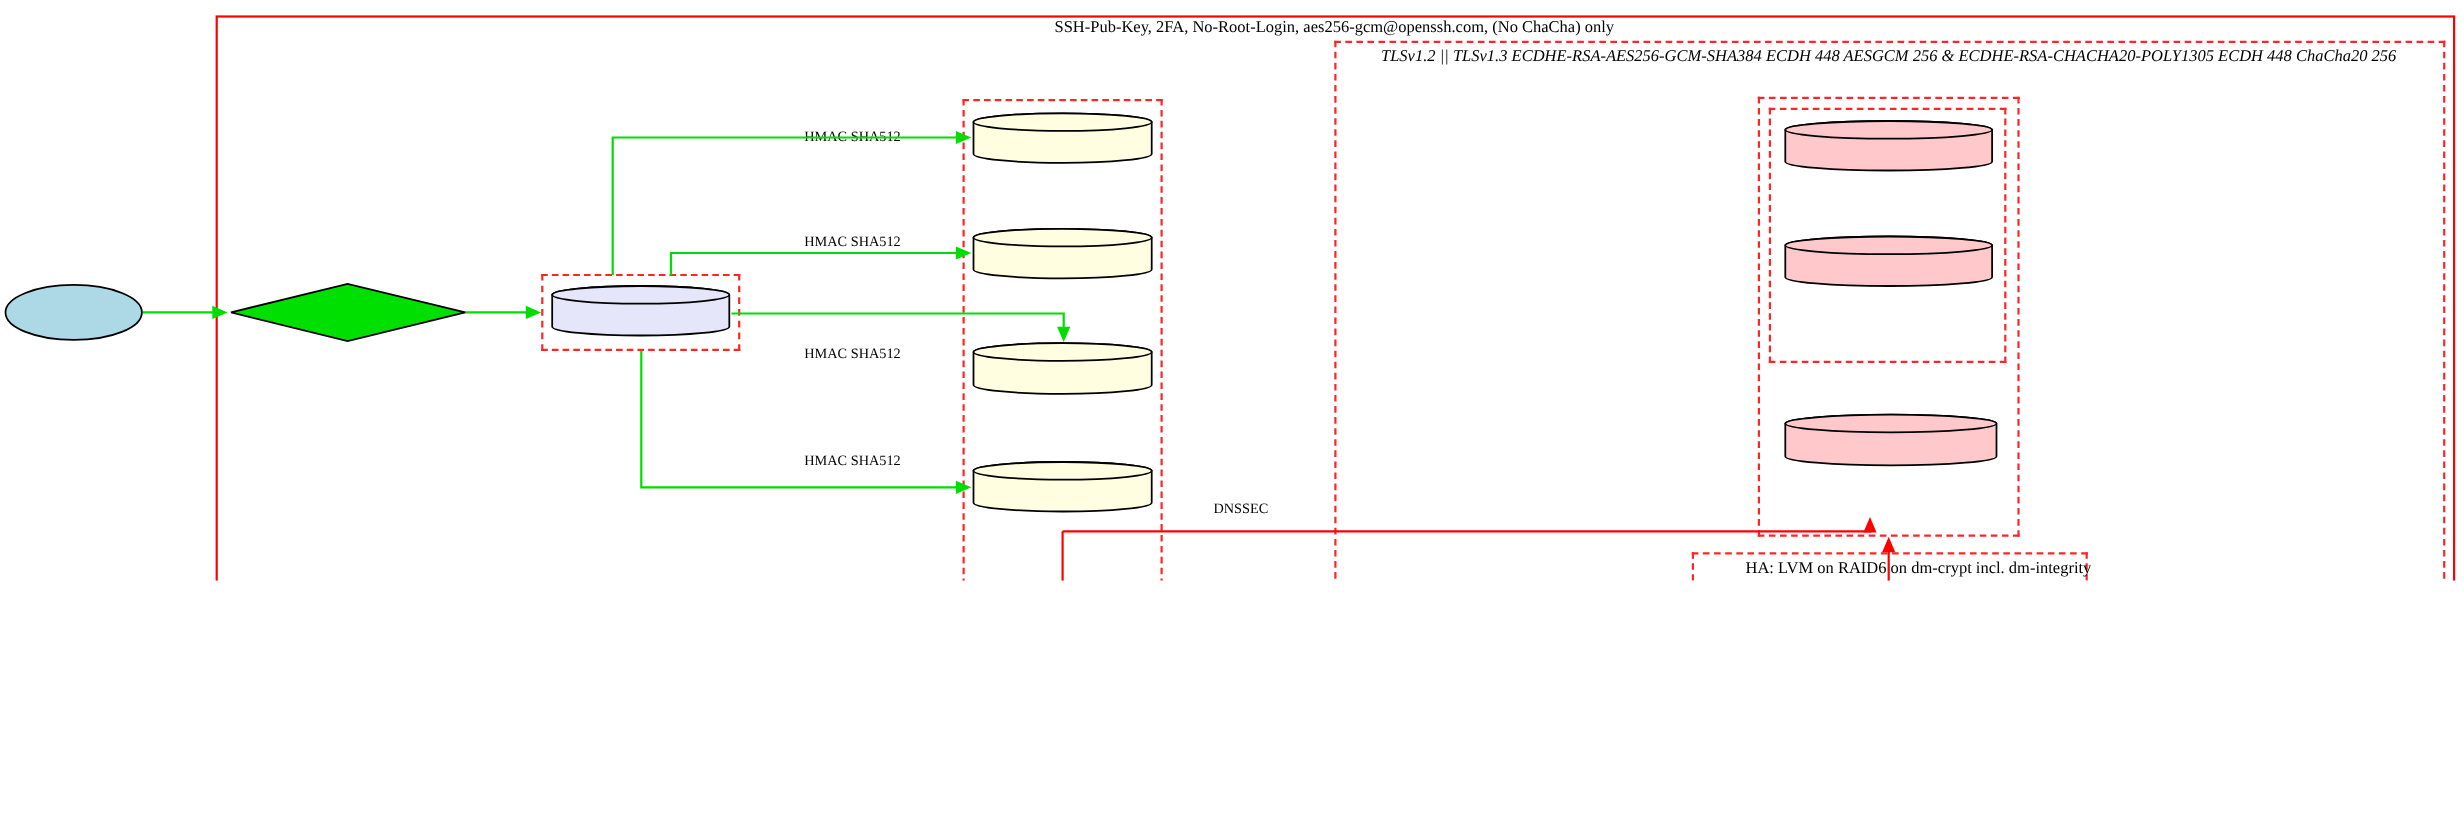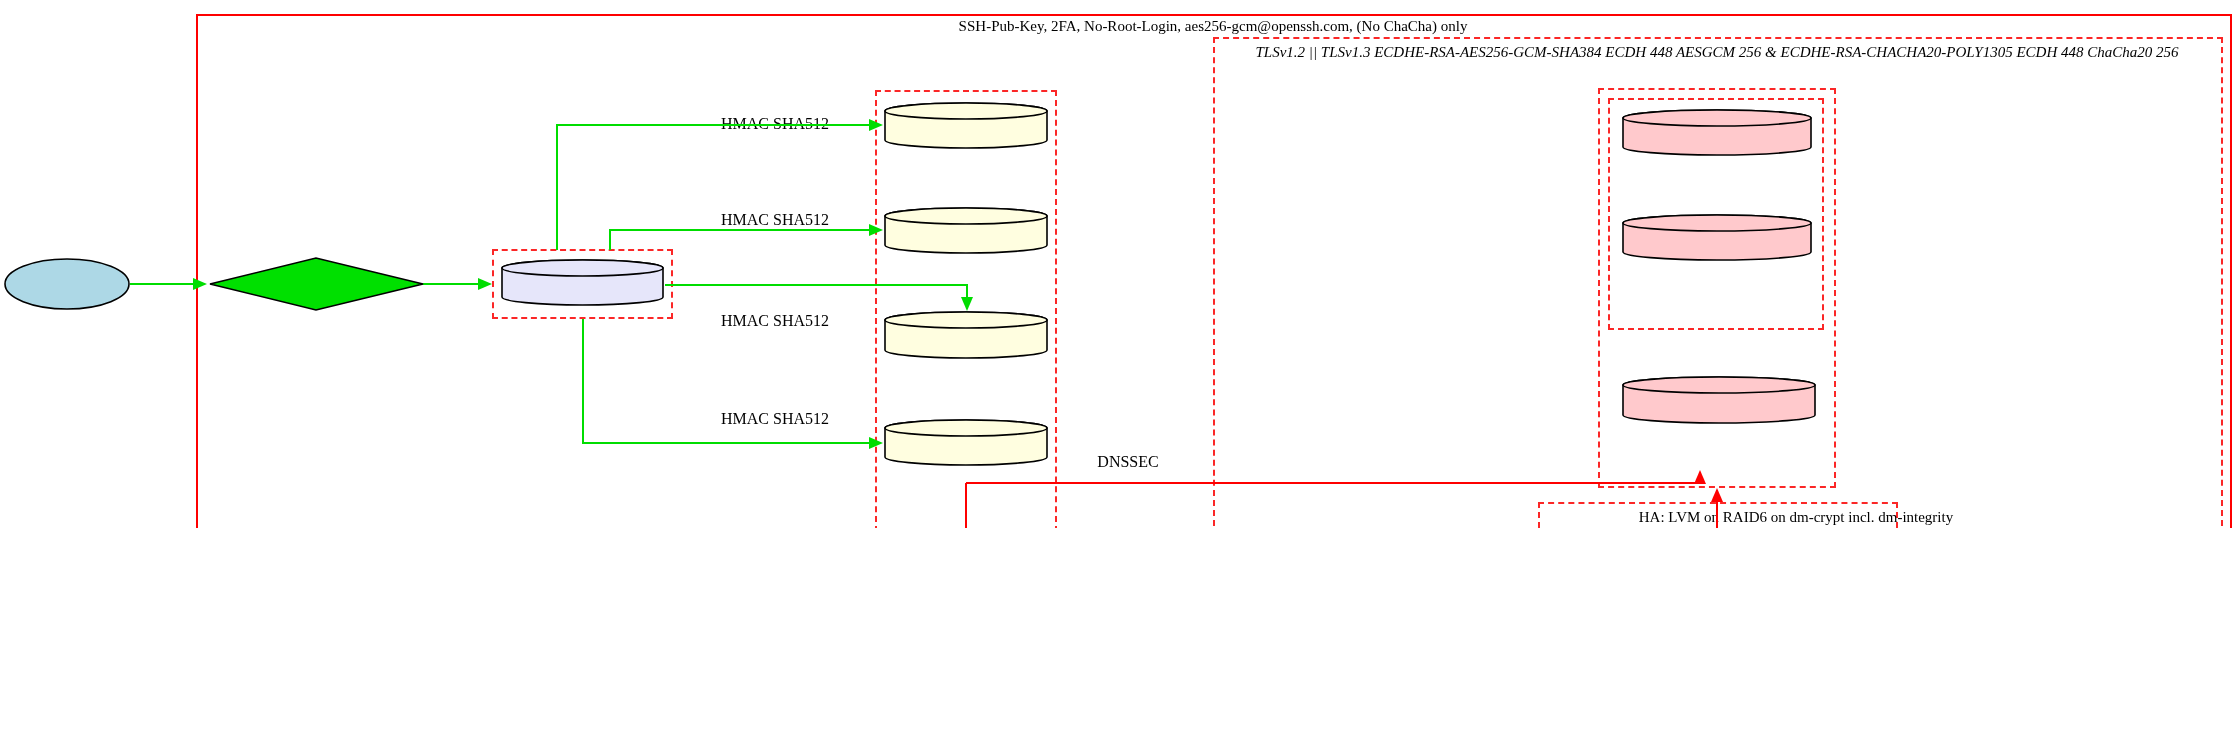--- a/index.html
+++ b/index.html
@@ -4,21 +4,21 @@
 <style>
   html,body{margin:0;padding:0;background:#ffffff;}
   #stage{position:relative;width:2240px;height:528px;background:#ffffff;overflow:hidden;
          font-family:"DejaVu Sans", sans-serif;}
   .box{position:absolute;box-sizing:border-box;}
   .solid-red{border:2px solid #fe0000;}
   .dashed-red{border:2px dashed #fb2727;}
   svg{position:absolute;left:0;top:0;}
   .lbl{position:absolute;transform:translate(-50%,-50%);white-space:nowrap;color:#000;}
   .node-label{font-size:17px;font-family:"DejaVu Sans",sans-serif;}
-  .edge-label{font-size:16px;font-family:"Liberation Serif","DejaVu Serif",serif;}
+  .edge-label{font-size:13px;font-family:"Liberation Serif","DejaVu Serif",serif;}
   .cluster-label{font-size:15px;font-family:"Liberation Serif","DejaVu Serif",serif;}
   .layer-boxes{z-index:1;}
   .layer-svg{z-index:2;}
   .layer-text{z-index:3;}
 </style>
 </head>
 <body>
 
 <div id="stage">
 
@@ -98,21 +98,21 @@
       <ellipse cx="1719" cy="549" rx="71" ry="7" fill="#ffc9cc"></ellipse>
 
       <ellipse cx="967" cy="715" rx="80" ry="27" fill="#add8e6"></ellipse>
     </g>
   </svg>
 
   <div class="layer-text">
 
     <div class="lbl cluster-label" style="left:1213px;top:26px;">SSH-Pub-Key, 2FA, No-Root-Login, aes256-gcm@openssh.com, (No ChaCha) only</div>
     <div class="lbl cluster-label" style="left:1717px;top:52px;font-style:italic;">TLSv1.2 || TLSv1.3 ECDHE-RSA-AES256-GCM-SHA384 ECDH 448 AESGCM 256 &amp; ECDHE-RSA-CHACHA20-POLY1305 ECDH 448 ChaCha20 256</div>
-    <div class="lbl cluster-label" style="left:1796px;top:517px;">HA: LVM on RAID6 on dm-crypt incl. dm-integrity</div>
+    <div class="lbl cluster-label" style="left:1744px;top:517px;">HA: LVM on RAID6 on dm-crypt incl. dm-integrity</div>
 
     <div class="lbl node-label" style="left:67px;top:285px;">Internet</div>
     <div class="lbl node-label" style="left:316px;top:285px;">Jump Host</div>
     <div class="lbl node-label" style="left:582px;top:285px;">Hidden-Master</div>
     <div class="lbl node-label" style="left:966px;top:129px;">ns03.eddns.de</div>
     <div class="lbl node-label" style="left:966px;top:234px;">ns02.eddns.de</div>
     <div class="lbl node-label" style="left:966px;top:338px;">ns01.eddns.eu</div>
     <div class="lbl node-label" style="left:966px;top:446px;">ns00.eddns.eu</div>
     <div class="lbl node-label" style="left:1717px;top:135px;">git.coresecret.dev</div>
     <div class="lbl node-label" style="left:1717px;top:240px;">run.coresecret.dev</div>

